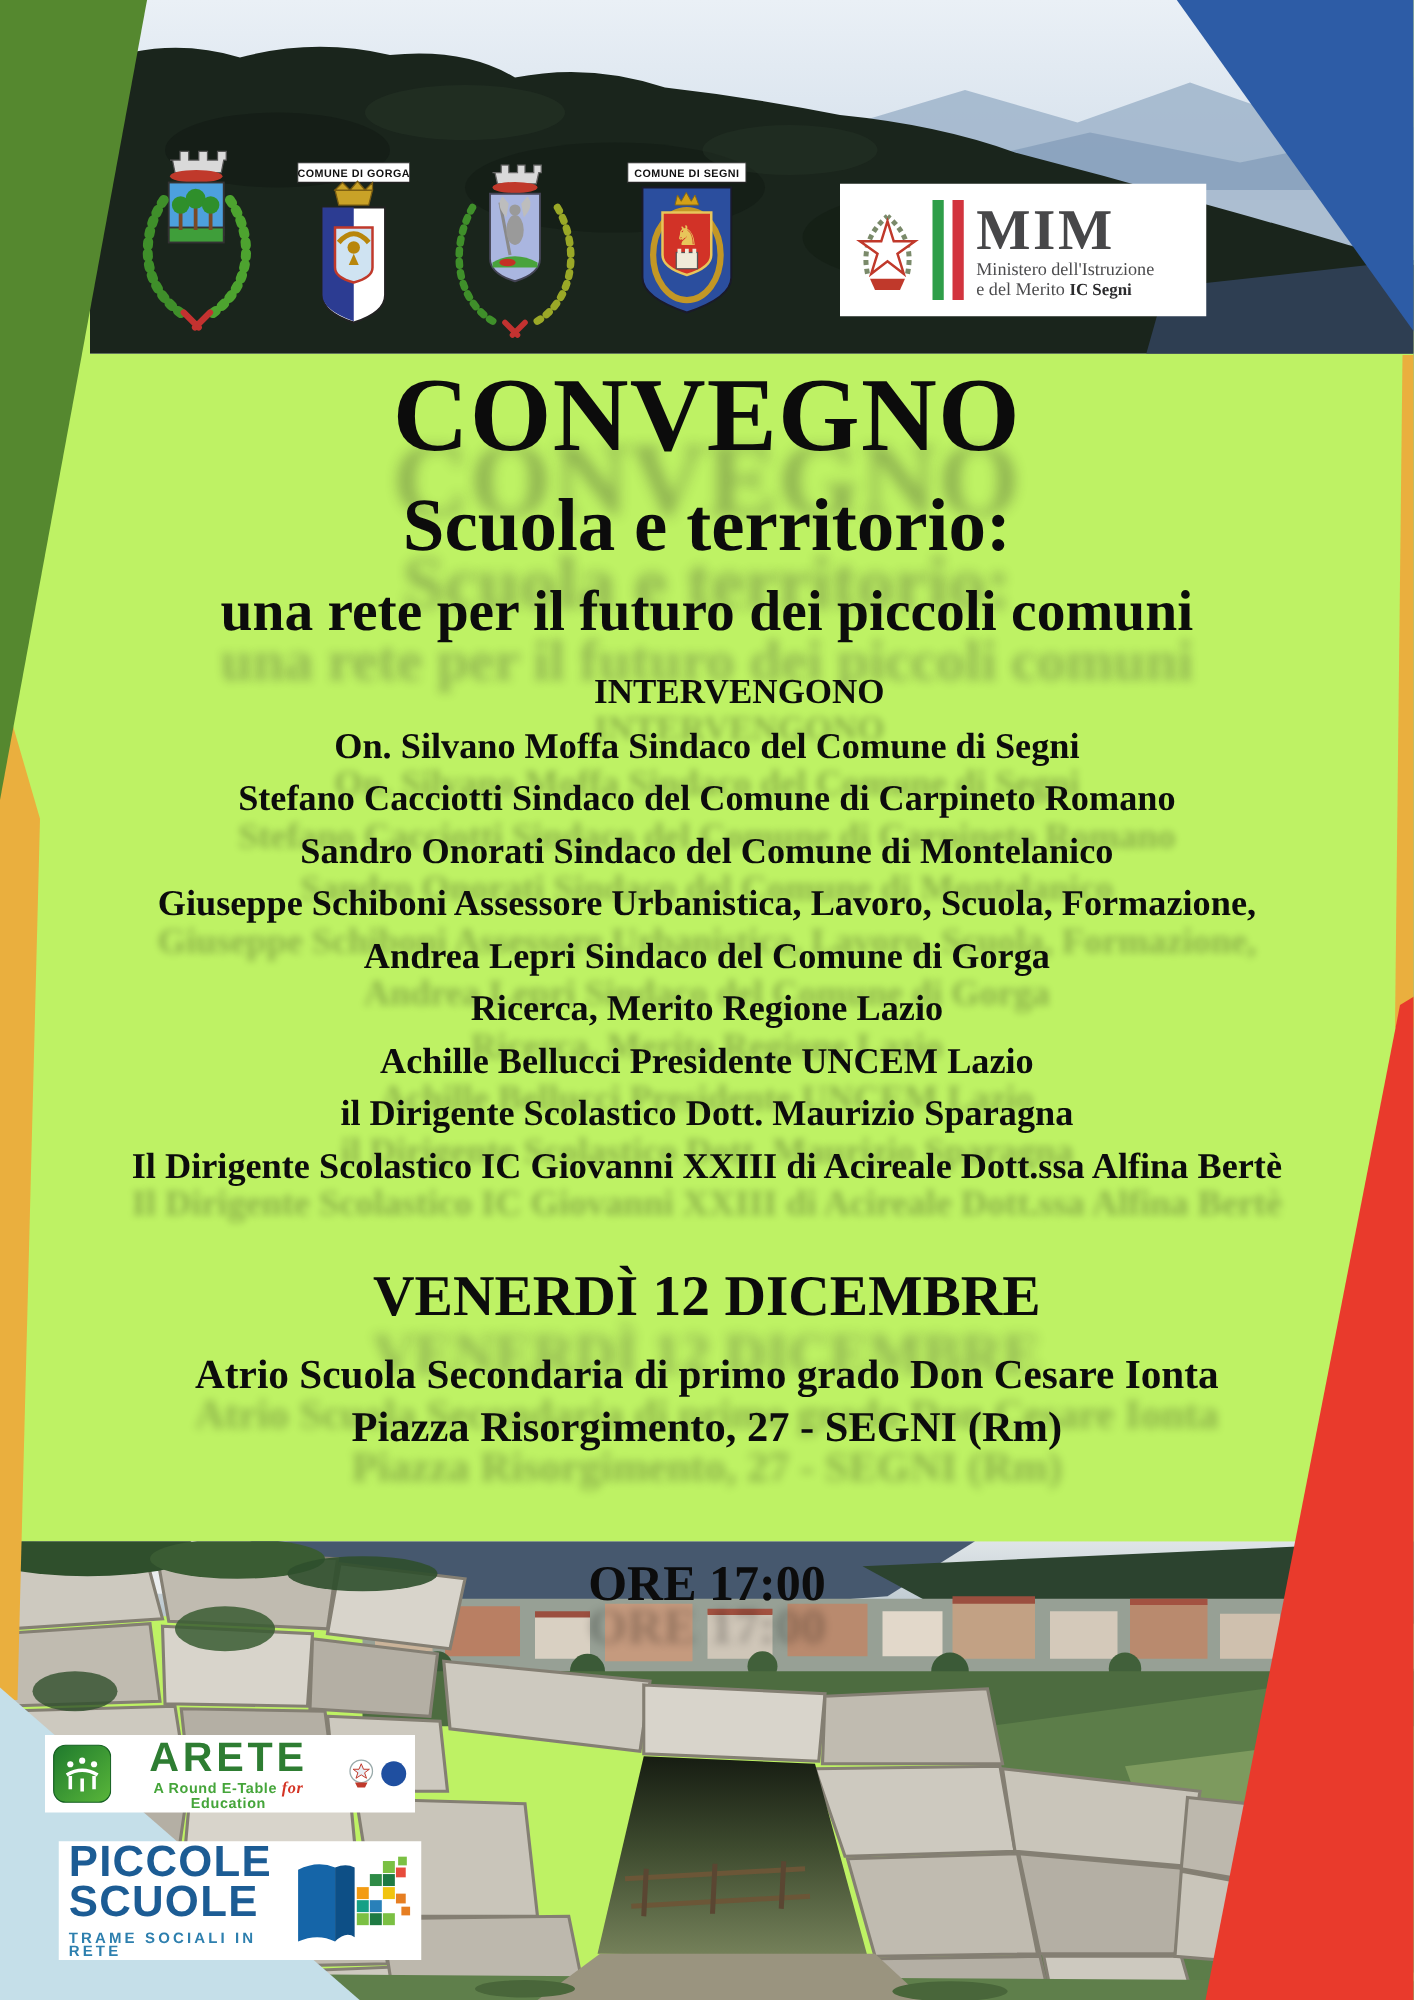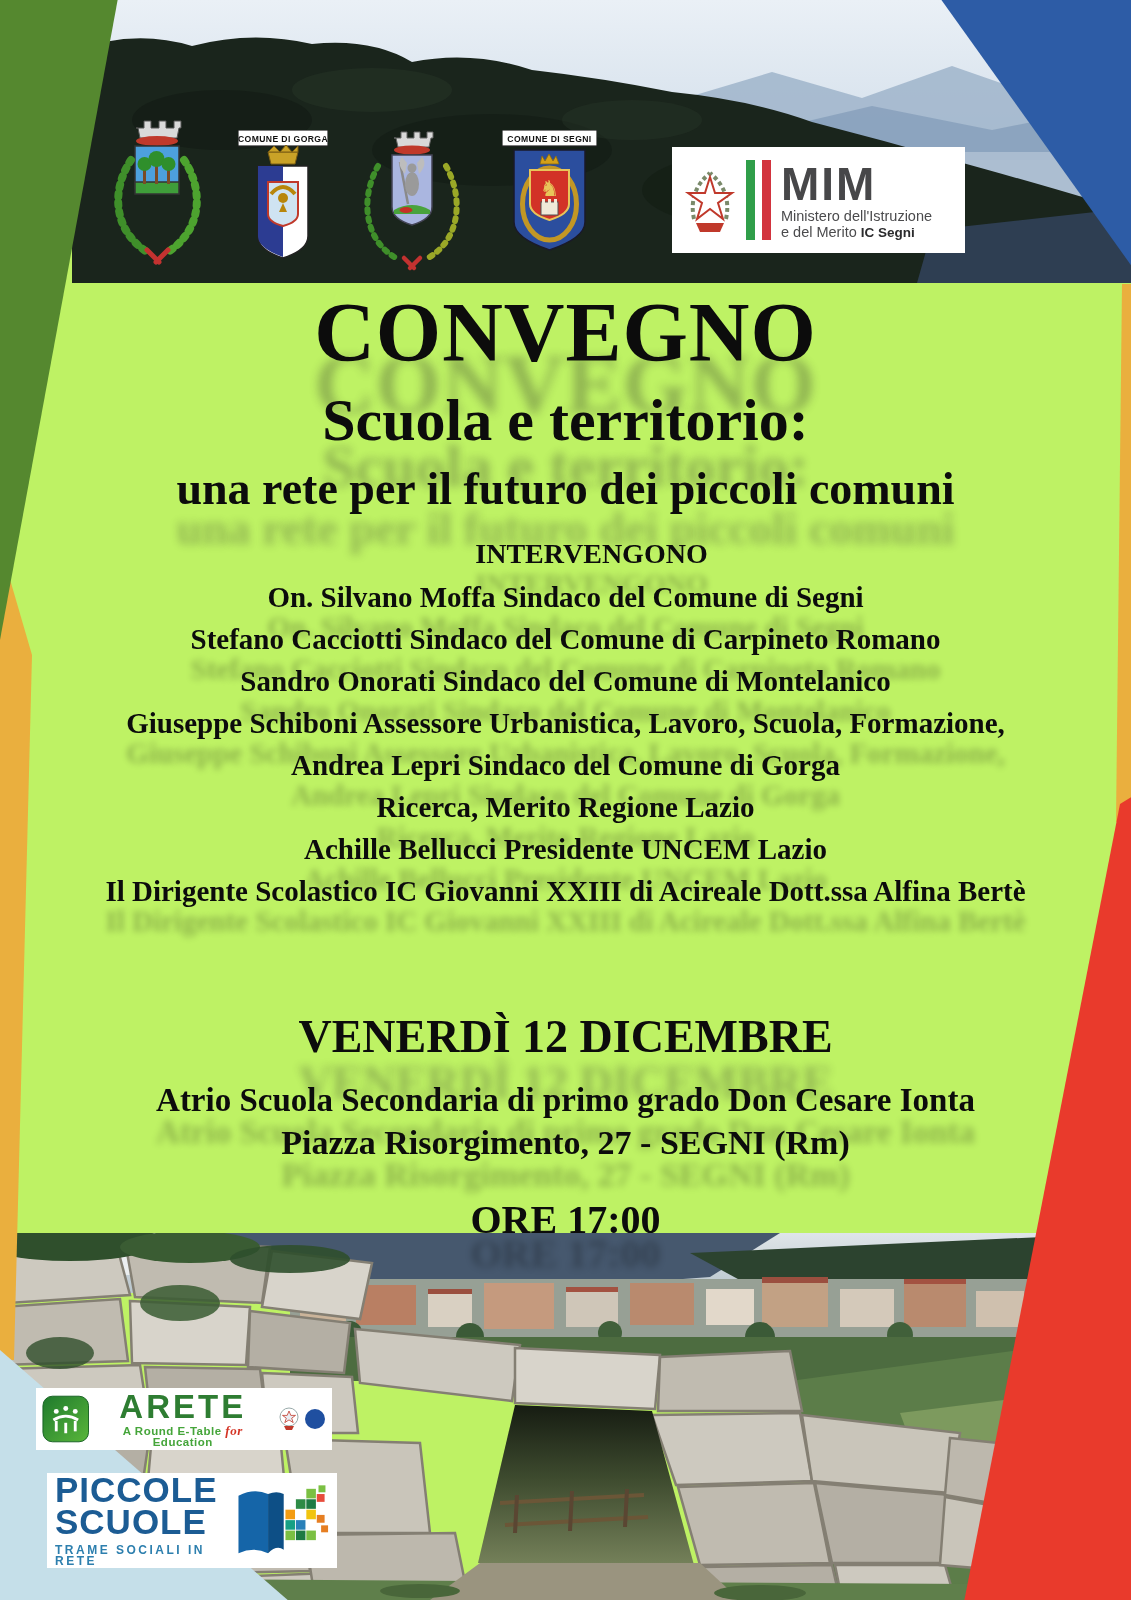--- a/index.html
+++ b/index.html
@@ -14,39 +14,39 @@
   
   .corner-overlay{left:0;top:0;width:1131px;height:1600px;z-index:5;pointer-events:none;}
 
   
   .crest{z-index:6;}
   .logo-box{z-index:7;background:#fff;display:flex;align-items:center;}
 
   
   .mim-box{left:672px;top:147px;width:293px;height:106px;background:#fff;z-index:6;
            display:flex;align-items:center;padding:0 10px;box-sizing:border-box;
-           font-family:Liberation Sans, sans-serif;}
+           font-family:Liberation Serif, serif;}
   .mim-bars{display:flex;gap:7px;margin:0 10px 0 8px;}
   .mim-bar{width:9px;height:80px;}
   .mim-text{line-height:1;}
   .mim-acronym{font-size:46px;font-weight:bold;color:#474749;letter-spacing:2px;}
   .mim-line{font-size:14.5px;color:#4b4b4d;margin-top:2px;}
   .mim-ic{font-weight:bold;color:#2b2b2d;font-size:13.5px;}
 
   
   .ctext{left:0;width:1131px;text-align:center;color:#0c0c0c;font-weight:bold;z-index:4;}
   .t-title{top:284px;font-size:84px;letter-spacing:1px;text-shadow:0 52px 10px rgba(40,40,40,.30);}
   .t-sub{top:386px;font-size:60px;text-shadow:0 46px 9px rgba(40,40,40,.30);}
   .t-sub2{top:462px;font-size:46px;text-shadow:0 40px 8px rgba(40,40,40,.28);}
   .t-interv{top:538px;font-size:28px;text-shadow:0 30px 6px rgba(0,0,0,.25);padding-left:26px;}
   .speaker{font-size:29px;height:42px;line-height:42px;text-shadow:0 30px 6px rgba(0,0,0,.25);}
   .t-date{top:1010px;font-size:46px;text-shadow:0 46px 9px rgba(40,40,40,.30);}
   .t-venue{top:1082px;font-size:33px;text-shadow:0 32px 7px rgba(0,0,0,.25);}
   .t-addr{top:1124px;font-size:34px;text-shadow:0 32px 7px rgba(0,0,0,.25);}
-  .t-time{top:1196px;font-size:40px;text-shadow:0 34px 7px rgba(0,0,0,.25);}
+  .t-time{top:1243px;font-size:40px;text-shadow:0 34px 7px rgba(0,0,0,.25);}
 
   
   .arete-box{left:36px;top:1388px;width:296px;height:62px;padding:4px 6px;box-sizing:border-box;gap:6px;text-align:center;}
   .arete-text{font-family:"Liberation Sans",sans-serif;line-height:1;}
   .arete-name{font-size:33px;font-weight:bold;color:#2e7d32;letter-spacing:3px;}
   .arete-tag{font-size:11.5px;font-weight:bold;color:#45a53a;letter-spacing:.5px;margin-top:1px;}
   .arete-for{color:#d43425;font-family:"Liberation Serif",serif;font-style:italic;font-size:13px;}
   .arete-right{display:flex;align-items:center;gap:4px;margin-left:2px;}
 
   
@@ -166,20 +166,21 @@
   <div class="abs ctext t-interv">INTERVENGONO</div>
 
   <div class="abs ctext" style="top:576px">
     <div class="speaker">On. Silvano Moffa Sindaco del Comune di Segni</div>
     <div class="speaker">Stefano Cacciotti Sindaco del Comune di Carpineto Romano</div>
     <div class="speaker">Sandro Onorati Sindaco del Comune di Montelanico</div>
     <div class="speaker">Giuseppe Schiboni Assessore Urbanistica, Lavoro, Scuola, Formazione,</div>
     <div class="speaker">Andrea Lepri Sindaco del Comune di Gorga</div>
     <div class="speaker">Ricerca, Merito Regione Lazio</div>
     <div class="speaker">Achille Bellucci Presidente UNCEM Lazio</div>
+    <div class="speaker">il Dirigente Scolastico Dott. Maurizio Sparagna</div>
     <div class="speaker">Il Dirigente Scolastico IC Giovanni XXIII di Acireale Dott.ssa Alfina Bertè</div>
   </div>
 
   <div class="abs ctext t-date">VENERDÌ 12 DICEMBRE</div>
   <div class="abs ctext t-venue">Atrio Scuola Secondaria di primo grado Don Cesare Ionta</div>
   <div class="abs ctext t-addr">Piazza Risorgimento, 27 - SEGNI (Rm)</div>
   <div class="abs ctext t-time">ORE 17:00</div>
 
   <svg class="abs bottom-photo" viewBox="0 0 1131 367" preserveAspectRatio="none">
     <defs>

